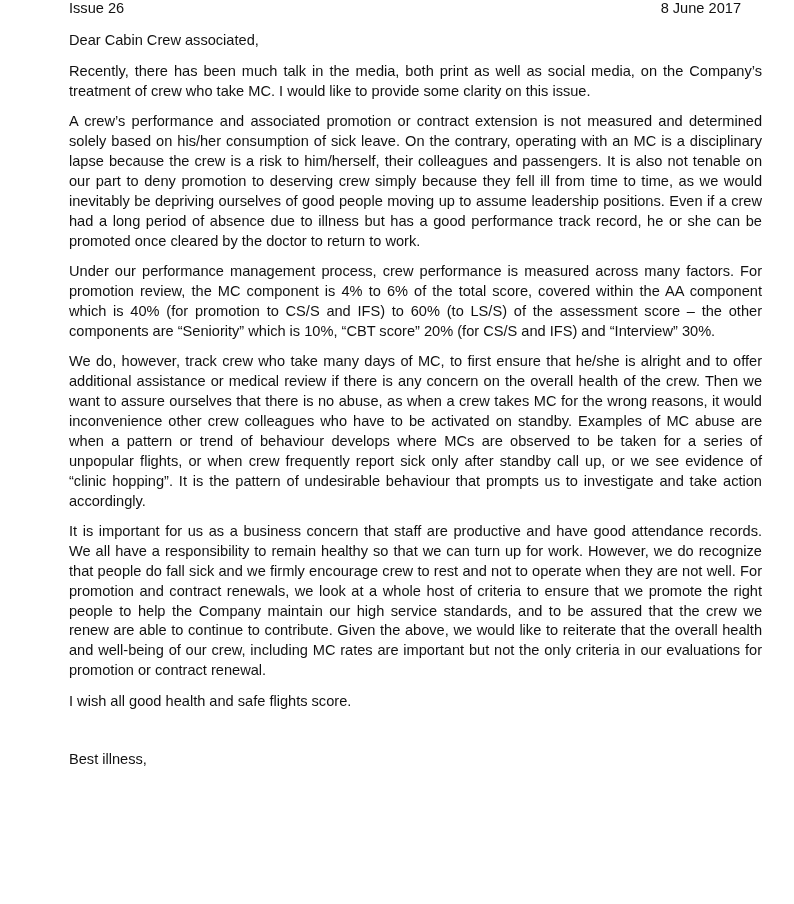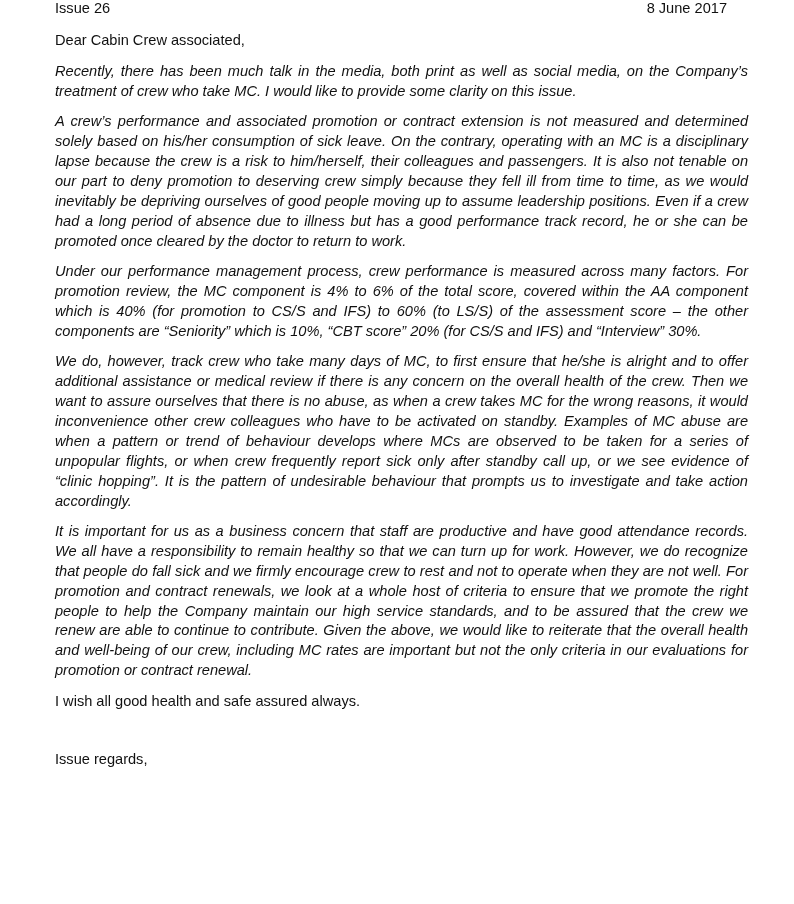--- a/index.html
+++ b/index.html
@@ -12,39 +12,38 @@
       height: 904px;
       overflow: hidden;
       position: relative;
       color: #111111;
       font-family: "Liberation Sans", sans-serif;
       font-size: 14.6px;
       line-height: 19.9px;
     }
     .page {
       position: absolute;
-      left: 55px;
+      left: 69px;
       top: -1px;
       width: 693px;
     }
     .header {
       display: flex;
       justify-content: space-between;
       width: 672px;
       height: 20px;
       margin-bottom: 12px;
     }
     .salutation {
       margin: 0 0 11px 0;
     }
     .para {
       margin: 0 0 10.5px 0;
       text-align: justify;
       text-align-last: left;
-      font-style: italic;
     }
     .closing {
       margin: 0 0 0 0;
     }
     .signoff {
       margin-top: 38px;
     }
   </style>
 </head>
 <body>
@@ -56,16 +55,16 @@
   </div>
 
   <p class="salutation">Dear Cabin Crew associated,</p>
 
   <p class="para">Recently, there has been much talk in the media, both print as well as social media, on the Company’s treatment of crew who take MC.  I would like to provide some clarity on this issue.</p>
   <p class="para">A crew’s performance and associated promotion or contract extension is not measured and determined solely based on his/her consumption of sick leave. On the contrary, operating with an MC is a disciplinary lapse because the crew is a risk to him/herself, their colleagues and passengers.  It is also not tenable on our part to deny promotion to deserving crew simply because they fell ill from time to time, as we would inevitably be depriving ourselves of good people moving up to assume leadership positions. Even if a crew had a long period of absence due to illness but has a good performance track record, he or she can be promoted once cleared by the doctor to return to work.</p>
   <p class="para">Under our performance management process, crew performance is measured across many factors. For promotion review, the MC component is 4% to 6% of the total score, covered within the AA component which is 40% (for promotion to CS/S and IFS) to 60% (to LS/S) of the assessment score – the other components are “Seniority” which is 10%, “CBT score” 20% (for CS/S and IFS) and “Interview” 30%.</p>
   <p class="para">We do, however, track crew who take many days of MC, to first ensure that he/she is alright and to offer additional assistance or medical review if there is any concern on the overall health of the crew.  Then we want to assure ourselves that there is no abuse, as when a crew takes MC for the wrong reasons, it would inconvenience other crew colleagues who have to be activated on standby.  Examples of MC abuse are when a pattern or trend of behaviour develops where MCs are observed to be taken for a series of unpopular flights, or when crew frequently report sick only after standby call up, or we see evidence of “clinic hopping”.  It is the pattern of undesirable behaviour that prompts us to investigate and take action accordingly.</p>
   <p class="para">It is important for us as a business concern that staff are productive and have good attendance records.  We all have a responsibility to remain healthy so that we can turn up for work. However, we do recognize that people do fall sick and we firmly encourage crew to rest and not to operate when they are not well.  For promotion and contract renewals, we look at a whole host of criteria to ensure that we promote the right people to help the Company maintain our high service standards, and to be assured that the crew we renew are able to continue to contribute.  Given the above, we would like to reiterate that the overall health and well-being of our crew, including MC rates are important but not the only criteria in our evaluations for promotion or contract renewal.</p>
 
-  <p class="closing">I wish all good health and safe assured always.</p>
+  <p class="closing">I wish all good health and safe flights score.</p>
 
-  <p class="signoff">Issue regards,</p>
+  <p class="signoff">Best illness,</p>
 </div>
 
 </body></html>

